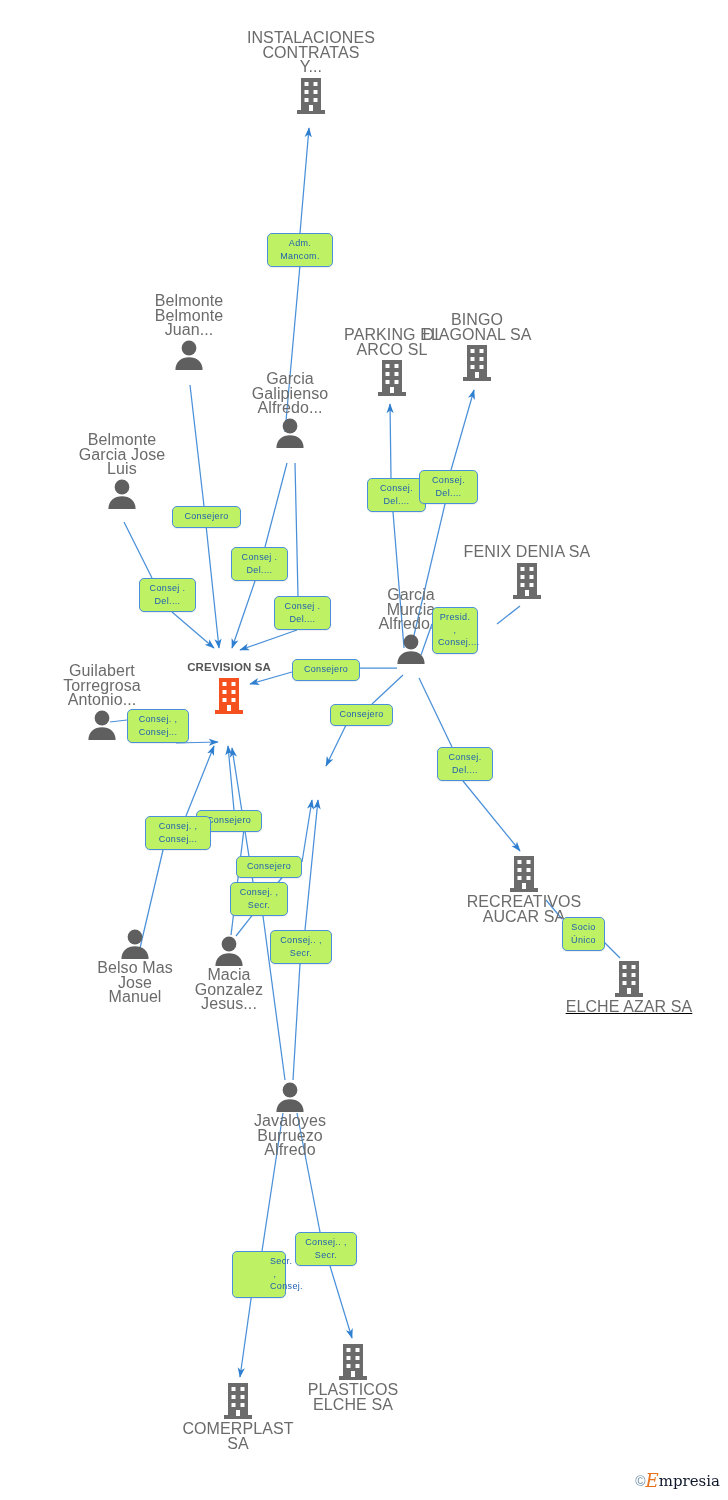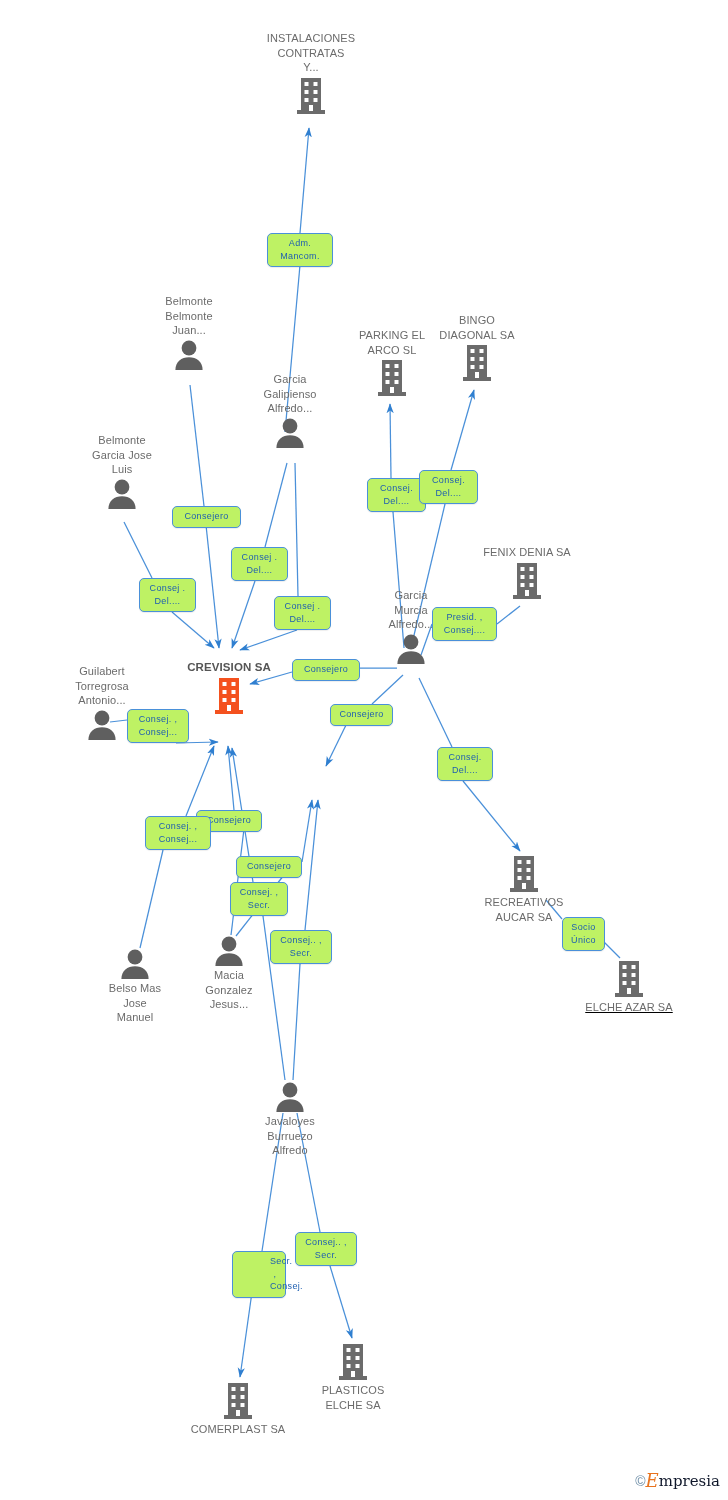--- a/index.html
+++ b/index.html
@@ -28,21 +28,21 @@
     margin-left: -65px;
     text-align: center;
     z-index: 3;
   }
   .node .glyph {
     display: block;
     line-height: 0;
   }
   .node .cap {
     display: block;
-    font-size: 11px;
+    font-size: 16px;
     line-height: 14.5px;
     color: #6b6b6b;
     letter-spacing: 0.1px;
     white-space: pre-line;
   }
   .node.label-above .cap { margin-bottom: 1px; }
   .node.label-below .cap { margin-top: 1px; }
   .node.focus .cap {
     color: #555555;
     font-weight: bold;
@@ -427,21 +427,21 @@
     <span class="glyph">
       <svg width="34" height="32" viewBox="0 0 34 32">
           <g fill="#5f5f5f">
         <circle cx="17" cy="9" r="7.4"></circle>
         <path d="M3.4,31 C3.4,22.6 9.5,18.2 17,18.2 C24.5,18.2 30.6,22.6 30.6,31 Z"></path>
       </g>
         </svg>
     </span>
   </div>
 
-  <div class="node label-below" style="left:135px; top:948px;">
+  <div class="node label-below" style="left:135px; top:928px;">
     <span class="glyph">
       <svg width="34" height="32" viewBox="0 0 34 32">
           <g fill="#5f5f5f">
         <circle cx="17" cy="9" r="7.4"></circle>
         <path d="M3.4,31 C3.4,22.6 9.5,18.2 17,18.2 C24.5,18.2 30.6,22.6 30.6,31 Z"></path>
       </g>
         </svg>
     </span>
     <span class="cap">Belso Mas
 Jose
@@ -482,21 +482,21 @@
   <div class="chip" style="left:231px; top:547px; width:57px;">Consej .
 Del....</div>
   <div class="chip" style="left:139px; top:578px; width:57px;">Consej .
 Del....</div>
   <div class="chip" style="left:274px; top:596px; width:57px;">Consej .
 Del....</div>
   <div class="chip" style="left:367px; top:478px; width:59px;">Consej.
 Del....</div>
   <div class="chip" style="left:419px; top:470px; width:59px;">Consej.
 Del....</div>
-  <div class="chip" style="left:432px; top:607px; width:65px;">Presid. ,
+  <div class="chip" style="left:432px; top:607px; width:46px;">Presid. ,
 Consej....</div>
   <div class="chip" style="left:292px; top:659px; width:68px;">Consejero</div>
   <div class="chip" style="left:330px; top:704px; width:63px;">Consejero</div>
   <div class="chip" style="left:127px; top:709px; width:62px;">Consej. ,
 Consej...</div>
   <div class="chip" style="left:437px; top:747px; width:56px;">Consej.
 Del....</div>
   <div class="chip" style="left:196px; top:810px; width:66px;">Consejero</div>
   <div class="chip" style="left:145px; top:816px; width:66px;">Consej. ,
 Consej...</div>

